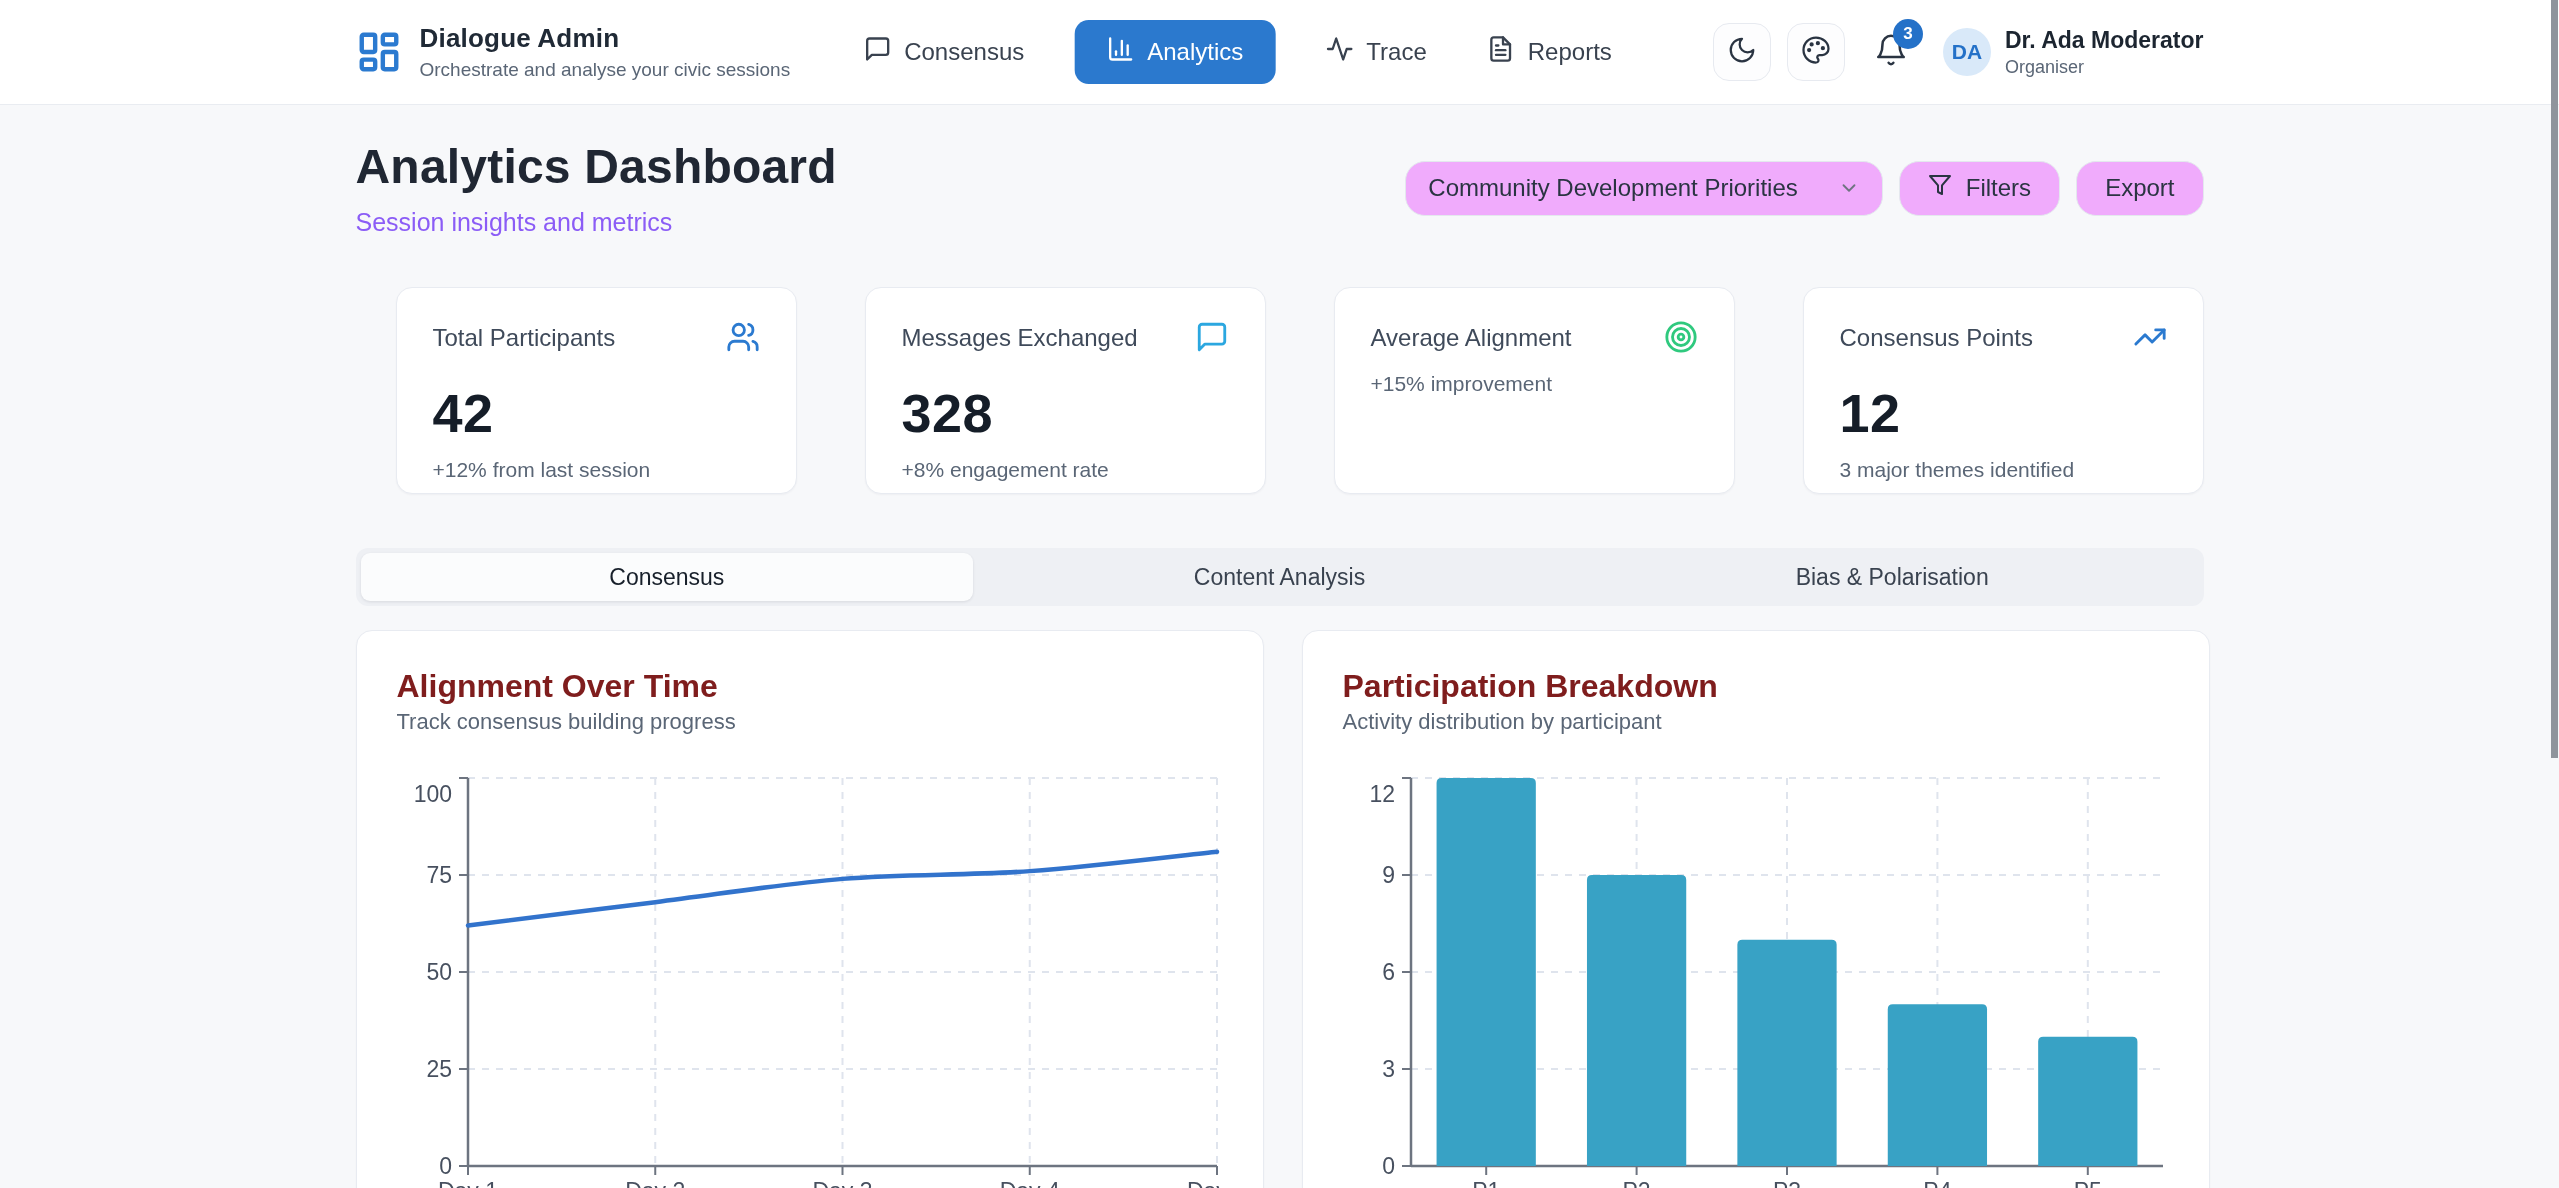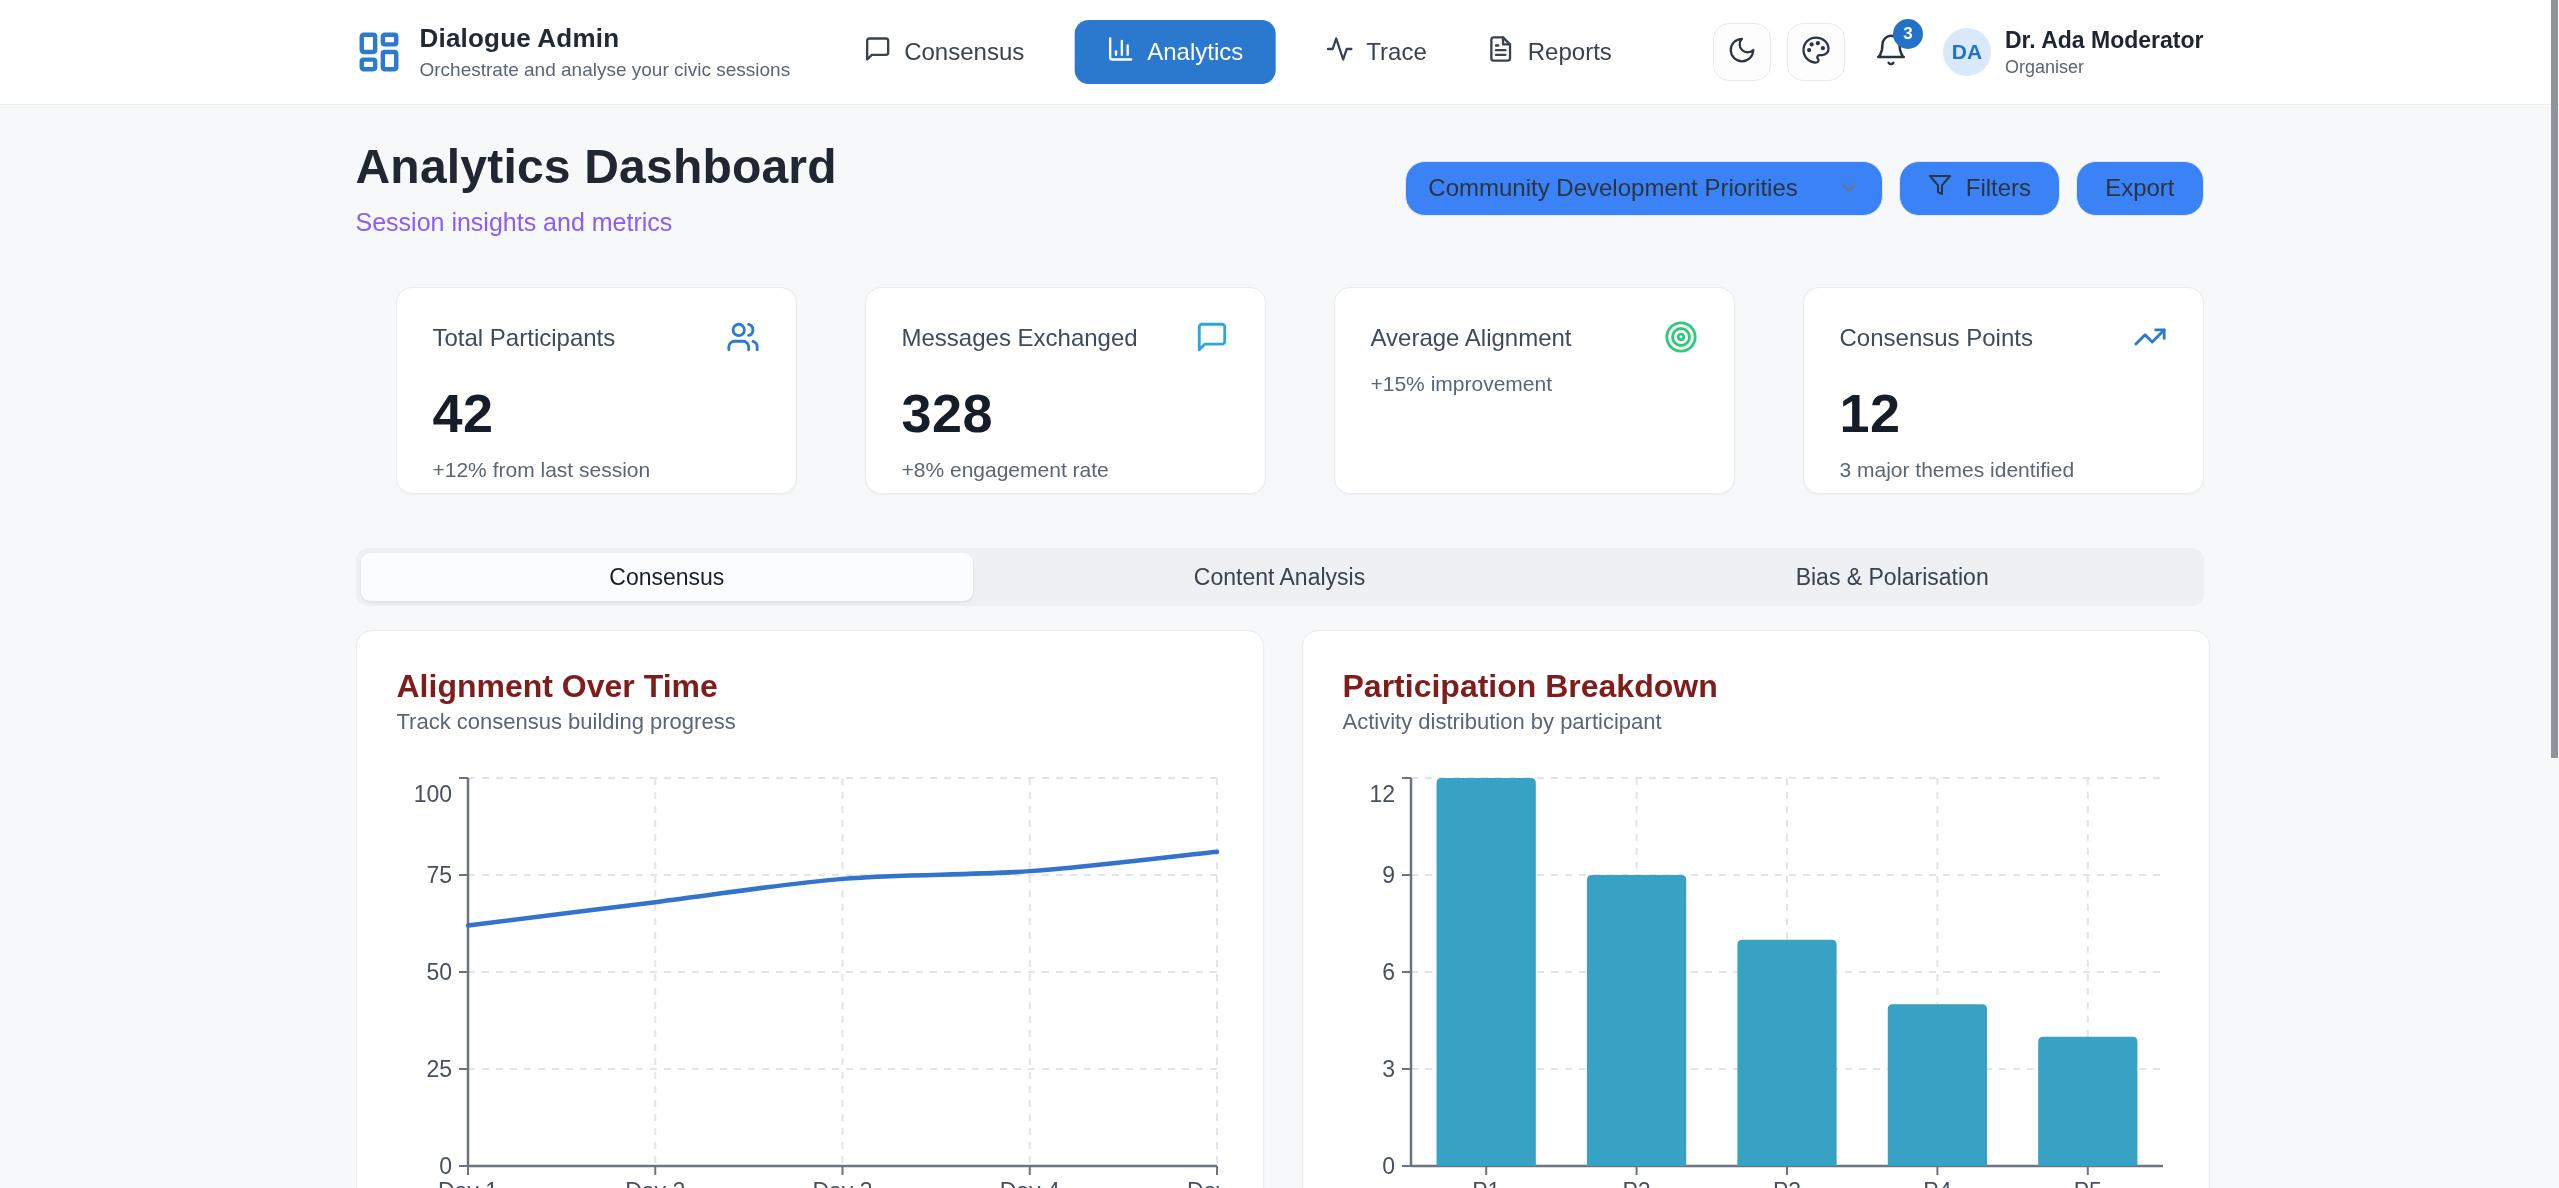--- a/index.html
+++ b/index.html
@@ -28,21 +28,21 @@
   .avatar { width:48px; height:48px; border-radius:50%; background:#d9e9f9; color:#2471c8; font-weight:700; font-size:21px; display:flex; align-items:center; justify-content:center; }
   .user-name { font-size:23px; font-weight:700; color:#1c2530; }
   .user-role { font-size:18px; color:#5a6676; margin-top:3px; }
 
   
   .main { width:1848px; margin:0 auto; padding-top:34px; }
   .page-head { display:flex; align-items:center; justify-content:space-between; }
   .page-title { font-size:48px; font-weight:700; color:#202733; letter-spacing:.2px; }
   .page-sub { font-size:25px; color:#8b5cf6; margin-top:14px; }
   .controls { display:flex; align-items:center; gap:16px; }
-  .select, .btn { background:#3b82f6; border:1px solid #e4e8ee; border-radius:20px; height:55px; display:flex; align-items:center; font-size:24px; color:#2a3442; cursor:pointer; }
+  .select, .btn { background:#f0abfc; border:1px solid #e4e8ee; border-radius:20px; height:55px; display:flex; align-items:center; font-size:24px; color:#2a3442; cursor:pointer; }
   .select { padding:0 22px; gap:40px; }
   .select .chev { display:flex; }
   .btn { padding:0 28px; gap:14px; }
 
   
   .stats { display:grid; grid-template-columns:repeat(4,1fr); gap:28px; margin-top:50px; }
   .card { background:#ffffff; border:1px solid #e8ebf1; border-radius:16px; box-shadow:0 1px 2px rgba(16,24,40,.04); }
   .stat-card { padding:32px 36px; height:207px;margin-left:40px; }
   .stat-top { display:flex; align-items:flex-start; justify-content:space-between; }
   .stat-label { font-size:24px; color:#3f4a5a; padding-top:4px; }

